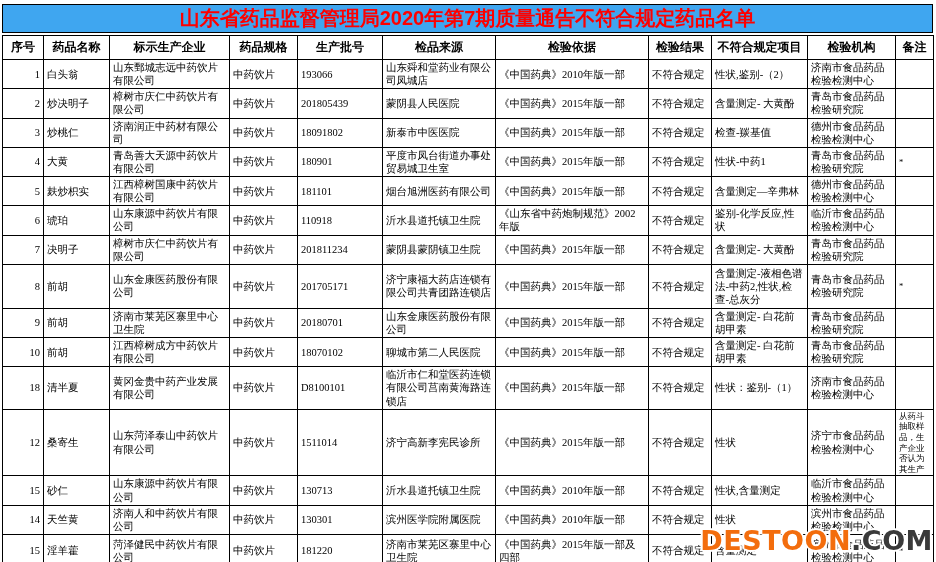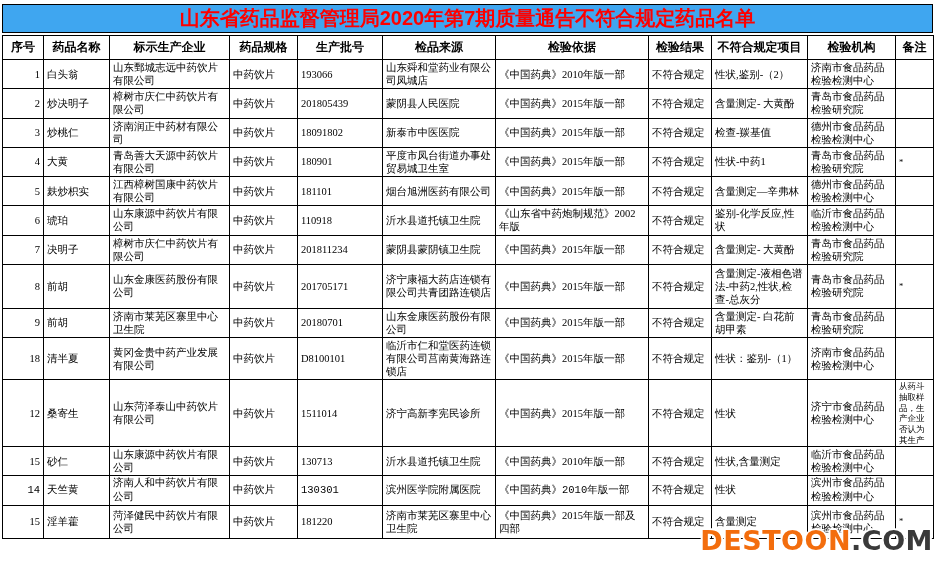--- a/index.html
+++ b/index.html
@@ -190,20 +190,33 @@
           <td class="spec">中药饮片</td>
           <td class="batch">20180701</td>
           <td class="source">山东金康医药股份有限公司</td>
           <td class="basis">《中国药典》2015年版一部</td>
           <td class="result">不符合规定</td>
           <td class="items">含量测定- 白花前胡甲素</td>
           <td class="agency">青岛市食品药品检验研究院</td>
           <td class="note"></td>
         </tr>
         <tr style="height: 28px;">
+          <td class="seq">10</td>
+          <td class="name">前胡</td>
+          <td class="manufacturer">江西樟树成方中药饮片有限公司</td>
+          <td class="spec">中药饮片</td>
+          <td class="batch">18070102</td>
+          <td class="source">聊城市第二人民医院</td>
+          <td class="basis">《中国药典》2015年版一部</td>
+          <td class="result">不符合规定</td>
+          <td class="items">含量测定- 白花前胡甲素</td>
+          <td class="agency">青岛市食品药品检验研究院</td>
+          <td class="note"></td>
+        </tr>
+        <tr style="height: 28px;">
           <td class="seq">18</td>
           <td class="name">清半夏</td>
           <td class="manufacturer">黄冈金贵中药产业发展有限公司</td>
           <td class="spec">中药饮片</td>
           <td class="batch">D8100101</td>
           <td class="source">临沂市仁和堂医药连锁有限公司莒南黄海路连锁店</td>
           <td class="basis">《中国药典》2015年版一部</td>
           <td class="result">不符合规定</td>
           <td class="items">性状：鉴别-（1）</td>
           <td class="agency">济南市食品药品检验检测中心</td>
@@ -228,21 +241,21 @@
           <td class="manufacturer">山东康源中药饮片有限公司</td>
           <td class="spec">中药饮片</td>
           <td class="batch">130713</td>
           <td class="source">沂水县道托镇卫生院</td>
           <td class="basis">《中国药典》2010年版一部</td>
           <td class="result">不符合规定</td>
           <td class="items">性状,含量测定</td>
           <td class="agency">临沂市食品药品检验检测中心</td>
           <td class="note"></td>
         </tr>
-        <tr style="height: 28px; font-family: Liberation Mono, monospace;">
+        <tr style="height: 28px;">
           <td class="seq">14</td>
           <td class="name">天竺黄</td>
           <td class="manufacturer">济南人和中药饮片有限公司</td>
           <td class="spec">中药饮片</td>
           <td class="batch">130301</td>
           <td class="source">滨州医学院附属医院</td>
           <td class="basis">《中国药典》2010年版一部</td>
           <td class="result">不符合规定</td>
           <td class="items">性状</td>
           <td class="agency">滨州市食品药品检验检测中心</td>

